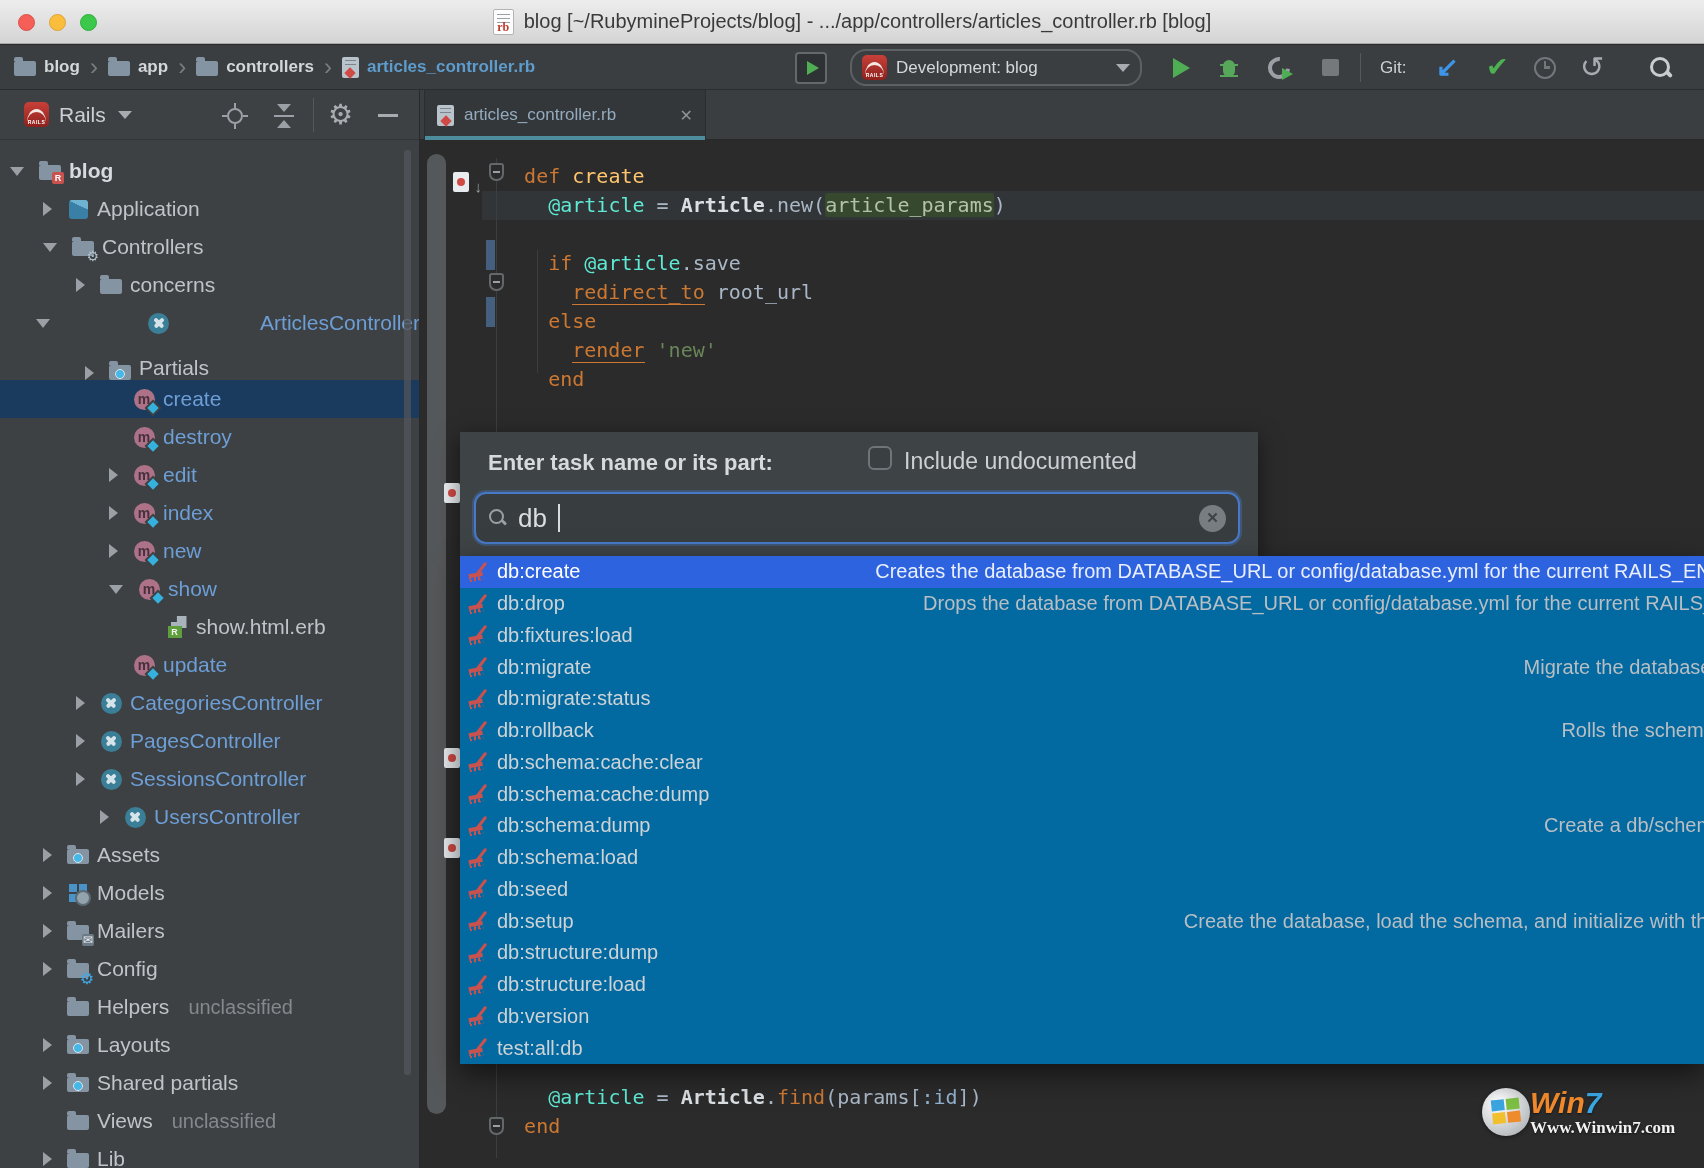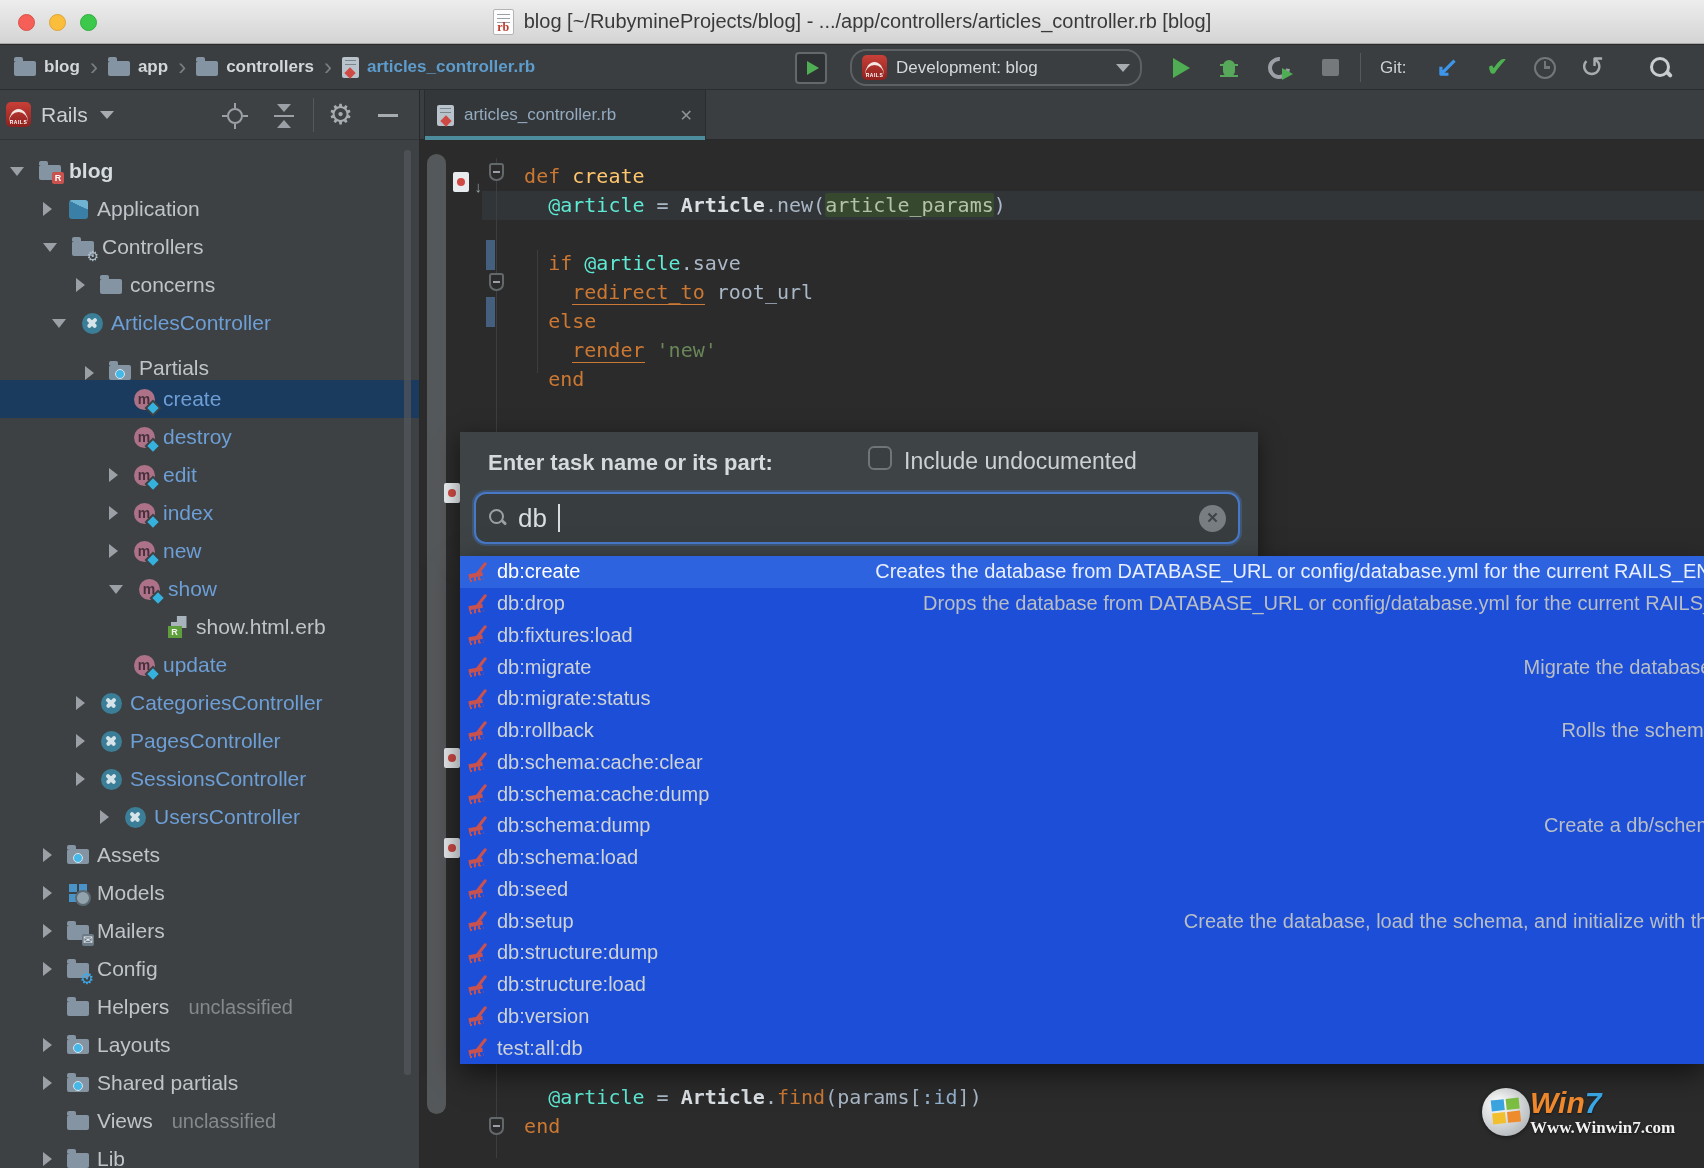--- a/index.html
+++ b/index.html
@@ -99,21 +99,21 @@
   .ic-find::after { content:""; position:absolute; left:17px; top:17px; width:8px; height:3.5px;
     background:#c9cdd0; border-radius:2px; transform:rotate(45deg); }
 
   
   .main { position:absolute; left:0; top:90px; width:1704px; height:1078px; display:flex; }
 
   
   .tree-panel { width:420px; height:100%; background:#3d4143; border-right:1px solid #27292b;
     position:relative; overflow:hidden; }
   .tree-header { height:50px; border-bottom:1px solid #323538; display:flex; align-items:center;
-    padding-left:6px; gap:10px; position:relative; }
+    padding-left:24px; gap:10px; position:relative; }
   .tw-title { font-size:21px; color:#ccd0d3; }
   .tw-caret { border-left:7px solid transparent; border-right:7px solid transparent;
     border-top:8px solid #a7acb0; margin-left:2px; }
   .ic-target { position:absolute; left:222px; top:13px; width:26px; height:26px; }
   .ic-target::before { content:""; position:absolute; inset:5px; border:2px solid #9aa0a5; border-radius:50%; }
   .ic-target::after { content:""; position:absolute; inset:0; background:
     linear-gradient(#9aa0a5,#9aa0a5) center top/2px 5px no-repeat,
     linear-gradient(#9aa0a5,#9aa0a5) center bottom/2px 5px no-repeat,
     linear-gradient(#9aa0a5,#9aa0a5) left center/5px 2px no-repeat,
     linear-gradient(#9aa0a5,#9aa0a5) right center/5px 2px no-repeat; }
@@ -225,21 +225,21 @@
     border:2.5px solid #9aa0a4; border-radius:50%; }
   .ic-sfind::after { content:""; position:absolute; left:13px; top:13px; width:6px; height:3px;
     background:#9aa0a4; border-radius:2px; transform:rotate(45deg); }
   .squery { font-size:26px; color:#dadee0; }
   .scaret { width:2px; height:28px; background:#d8dcde; margin-left:1px; }
   .sclear { margin-left:auto; width:27px; height:27px; border-radius:50%; background:#787d81;
     color:#3e4346; font-size:15px; font-weight:bold; display:flex; align-items:center; justify-content:center; }
   .sclear::after { content:"✕"; }
 
   .popup-list { position:absolute; left:460px; top:556px; width:1244px; height:508px;
-    background:#1d4ed8; overflow:hidden; box-shadow:0 10px 26px rgba(0,0,0,.55); z-index:50; }
+    background:#0369a1; overflow:hidden; box-shadow:0 10px 26px rgba(0,0,0,.55); z-index:50; }
   .task { width:1750px; height:31.75px; display:flex; align-items:center; padding-left:8px; }
   .task.sel { background:#2d63de; }
   .ic-rake { width:20px; height:24px; position:relative; flex:0 0 auto; margin-right:9px; }
   .ic-rake::before { content:""; position:absolute; top:1px; right:5px; width:3px; height:15px;
     background:#c9514e; border-radius:2px; transform:rotate(38deg); }
   .ic-rake::after { content:""; position:absolute; left:1px; bottom:3px; width:14px; height:8px;
     transform:rotate(-10deg); background:
     linear-gradient(#c9514e,#c9514e) top/100% 4px no-repeat,
     repeating-linear-gradient(90deg,#c9514e 0 2px,transparent 2px 4.5px) bottom/100% 4px no-repeat; }
   .tname { font-size:20px; color:#ced3d6; white-space:nowrap; }
@@ -366,21 +366,21 @@
           </span>
           <span class="tlabel">Controllers</span>
         </div>
         <div class="trow" style="padding-left: 76px;">
           <span class="tarrow right"></span>
           <span class="ticon">
             <span class="folder ic-folder"></span>
           </span>
           <span class="tlabel">concerns</span>
         </div>
-        <div class="trow blue" style="padding-left: 52px;">
+        <div class="trow blue" style="padding-left: 36px; justify-content: space-between;">
           <span class="tarrow down"></span>
           <span class="ticon">
             <span class="ic-controller"></span>
           </span>
           <span class="tlabel">ArticlesController</span>
         </div>
         <div class="trow" style="padding-left: 85px; align-items: flex-end;">
           <span class="tarrow right"></span>
           <span class="ticon">
             <span class="folder ic-folder-dot"></span>

